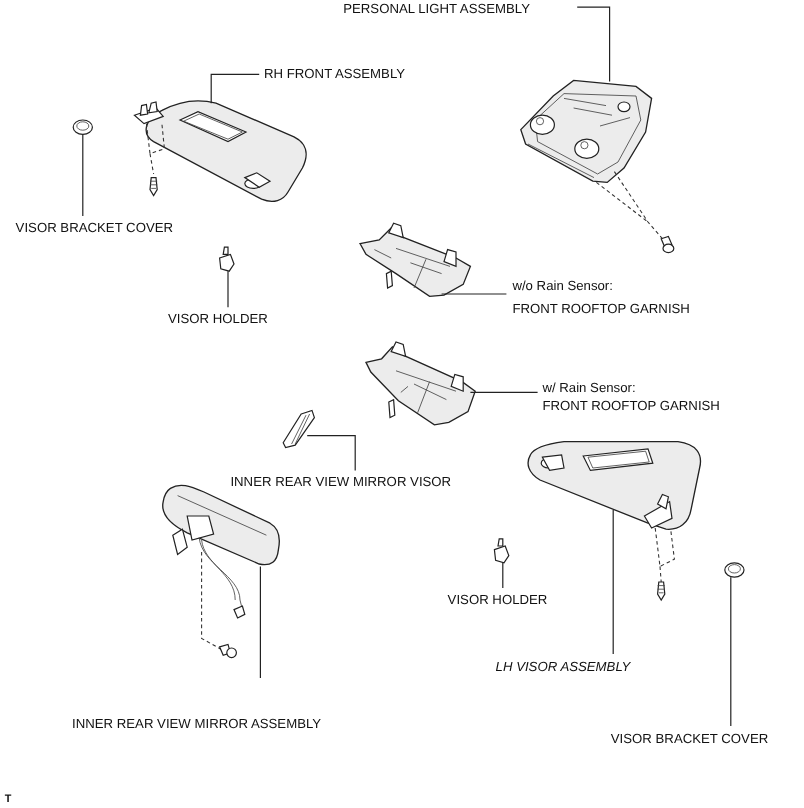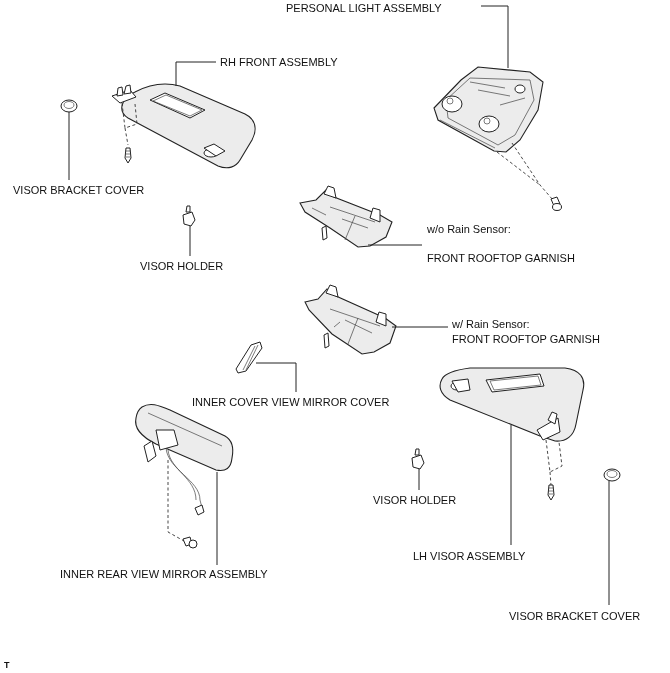--- a/index.html
+++ b/index.html
@@ -132,22 +132,22 @@
     <ellipse class="partw" cx="612" cy="475" rx="8" ry="6"></ellipse>
     <ellipse class="thin" cx="612" cy="474" rx="5" ry="3.5"></ellipse>
   </g>
   <path class="lead" d="M609,481 L609,605"></path>
 </svg>
 
 <div class="lbl" style="left:286px; top:0px;">PERSONAL LIGHT ASSEMBLY</div>
 <div class="lbl" style="left:220px; top:54px;">RH FRONT ASSEMBLY</div>
 <div class="lbl" style="left:13px; top:182px;">VISOR BRACKET COVER</div>
 <div class="lbl" style="left:140px; top:258px;">VISOR HOLDER</div>
-<div class="lbl" style="left:427px; top:221px;">w/o Rain Sensor:</div>
+<div class="lbl" style="left:427px; top:231px;">w/o Rain Sensor:</div>
 <div class="lbl" style="left:427px; top:250px;">FRONT ROOFTOP GARNISH</div>
 <div class="lbl" style="left:452px; top:316px;text-align:right;">w/ Rain Sensor:</div>
 <div class="lbl" style="left:452px; top:331px;">FRONT ROOFTOP GARNISH</div>
-<div class="lbl" style="left:192px; top:394px;">INNER COVER VIEW MIRROR COVER</div>
-<div class="lbl" style="left:60px; top:566px;">INNER REAR VIEW MIRROR ASSEMBLY</div>
+<div class="lbl" style="left:192px; top:394px;">INNER REAR VIEW MIRROR VISOR</div>
+<div class="lbl" style="left:60px; top:596px;">INNER REAR VIEW MIRROR ASSEMBLY</div>
 <div class="lbl" style="left:373px; top:492px;">VISOR HOLDER</div>
-<div class="lbl" style="left:413px; top:548px;">LH VISOR ASSEMBLY</div>
+<div class="lbl" style="left:413px; top:548px;font-style:italic;">LH VISOR ASSEMBLY</div>
 <div class="lbl" style="left:509px; top:608px;">VISOR BRACKET COVER</div>
 <div class="mark">T</div>
 
 </body></html>

